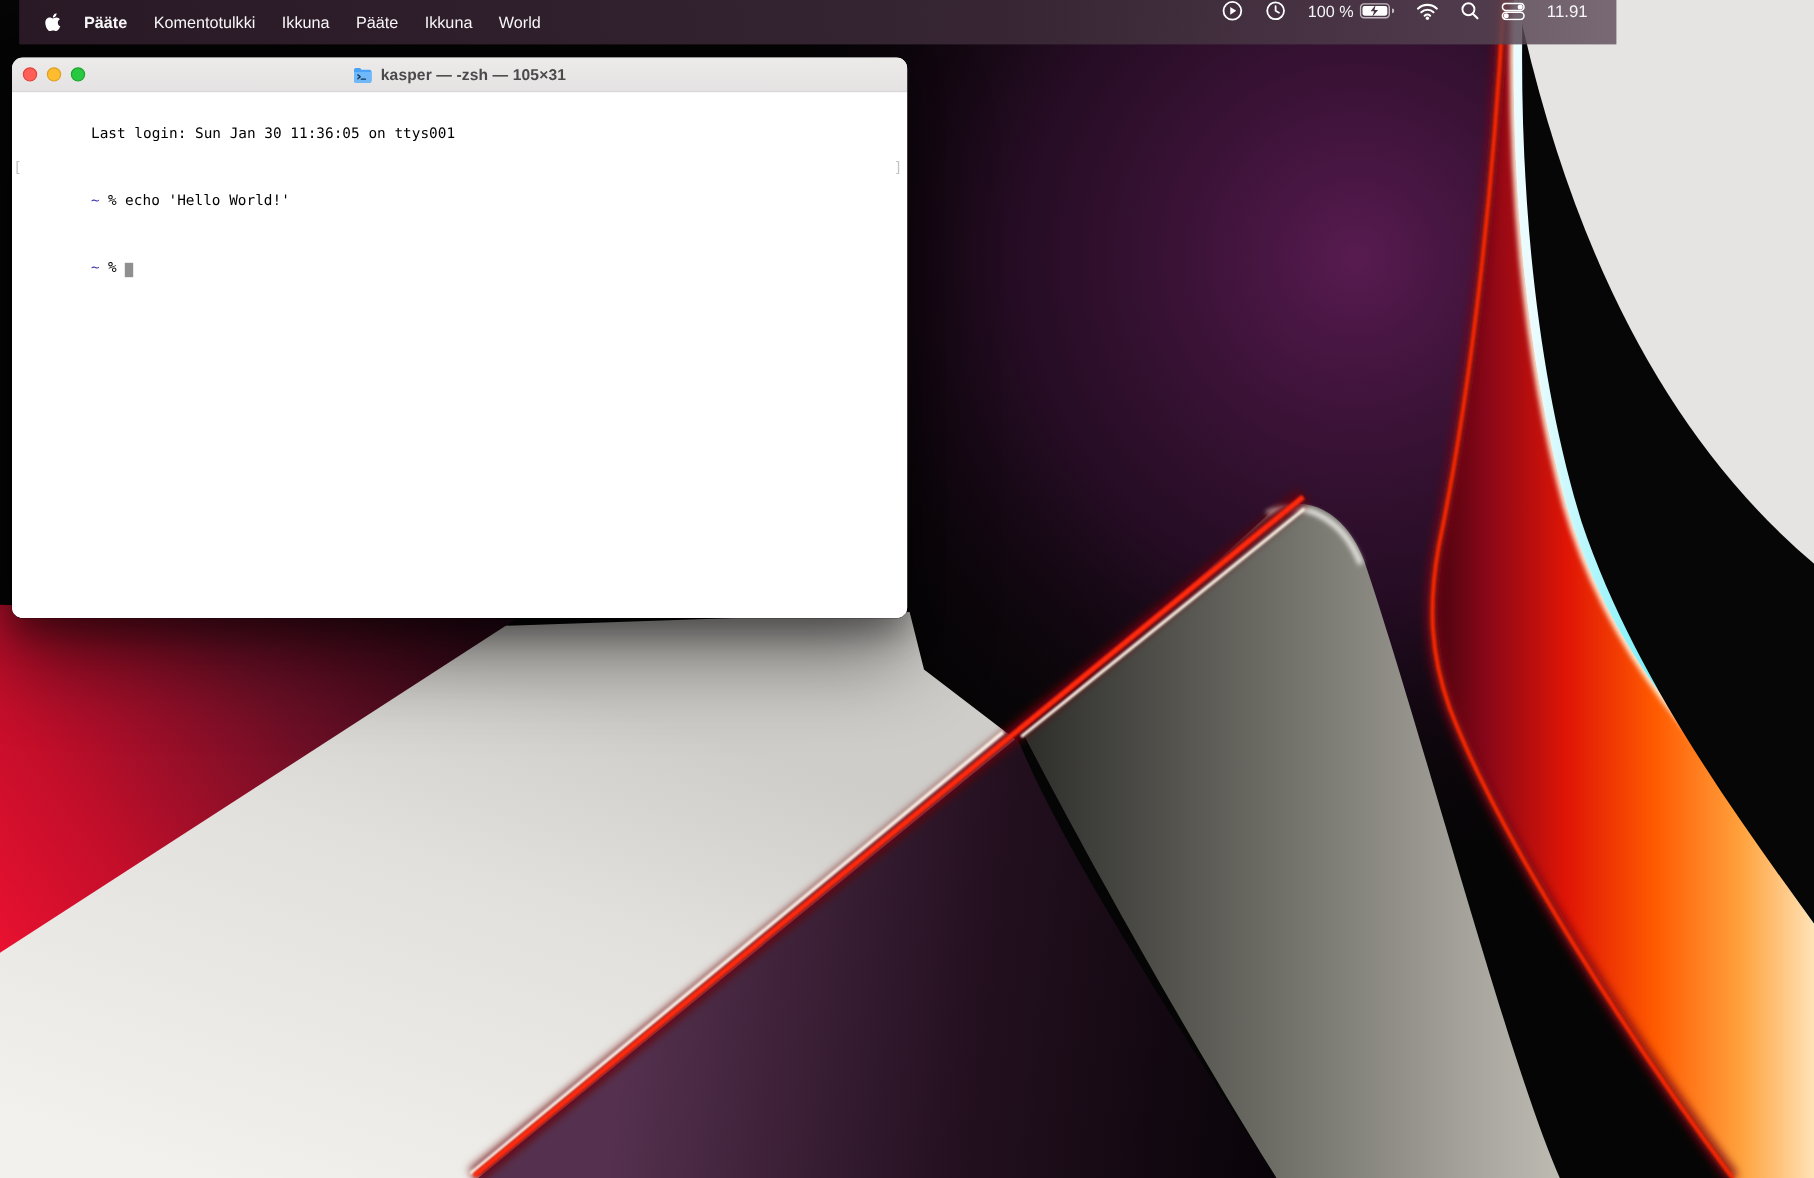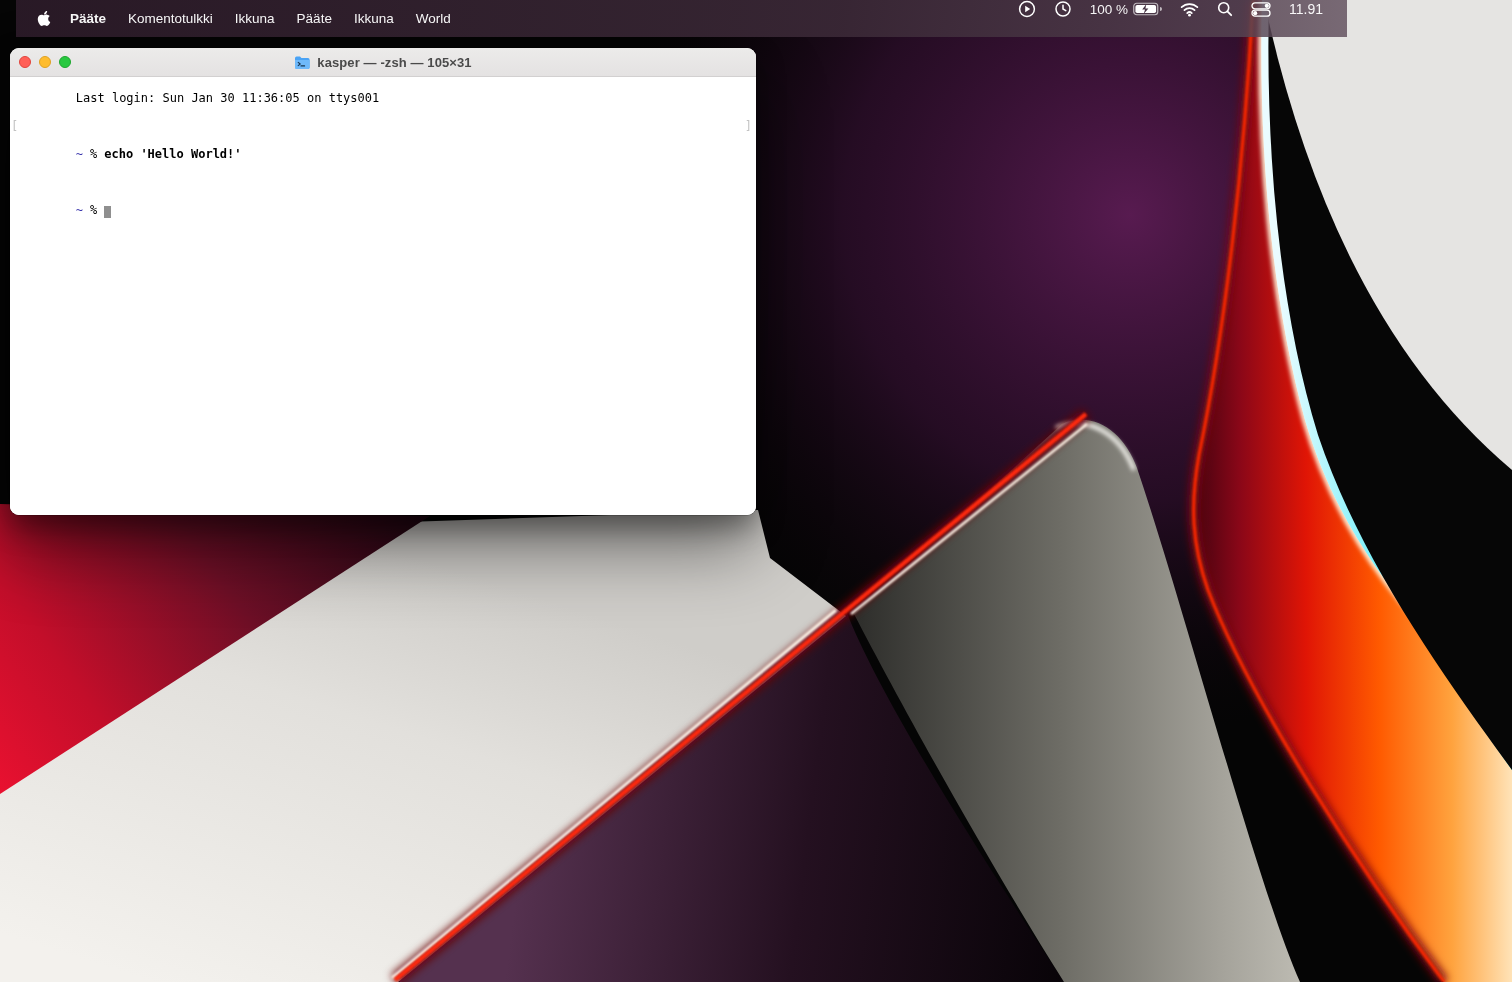--- a/index.html
+++ b/index.html
@@ -30,28 +30,28 @@
     overflow:hidden;}
   #titlebar{position:relative;height:28px;background:linear-gradient(#ecebea,#e4e2e2);
     border-bottom:1px solid #d2d0d0;display:flex;align-items:center;}
   .traffic{position:absolute;left:9px;top:0;height:28px;display:flex;align-items:center;gap:8px;}
   .tl{width:12px;height:12px;border-radius:50%;box-sizing:border-box;}
   .tl.close{background:#ff5f57;border:1px solid #e0443c;}
   .tl.min{background:#febc2e;border:1px solid #dea123;}
   .tl.zoom{background:#28c840;border:1px solid #1ea62f;}
   .title-wrap{margin:0 auto;display:flex;align-items:center;gap:6px;}
   .title-text{font-size:13px;font-weight:700;color:#4a4a4a;letter-spacing:.1px;}
-  #term-body{position:relative;height:438px;background:#fff;padding:0 0 0 0;cursor:text;
+  #term-body{position:relative;height:438px;background:#fff;padding:13px 0 0 0;cursor:text;
     font-family:"DejaVu Sans Mono","Liberation Mono",monospace;font-size:12px;line-height:14px;color:#000;}
   .tline{position:relative;padding-left:8px;white-space:pre;}
   .tline .mark-open{position:absolute;left:1px;top:0;color:#c3c3c3;}
   .tline .mark-close{position:absolute;right:4px;top:0;color:#c3c3c3;}
   .tilde{color:#3c38ad;}
   .pcent{margin-left:7px;}
-  .cmdtx{margin-left:7px;font-weight:bold;}
+  .cmdtx{margin-left:7px;}
   .cursor{display:inline-block;width:7px;height:12px;background:#8f8f8f;margin-left:7px;
     vertical-align:text-bottom;transform:translateY(1px);}
   svg{display:block;}
 </style>
 </head>
 <body>
 
 <div id="stage">
 
   <svg id="wallpaper" width="1512" height="982" viewBox="0 0 1512 982" preserveAspectRatio="none">

